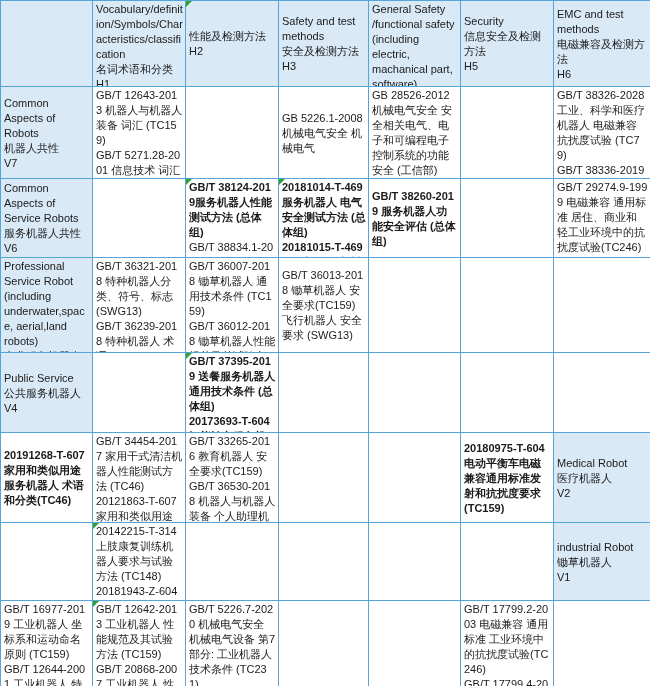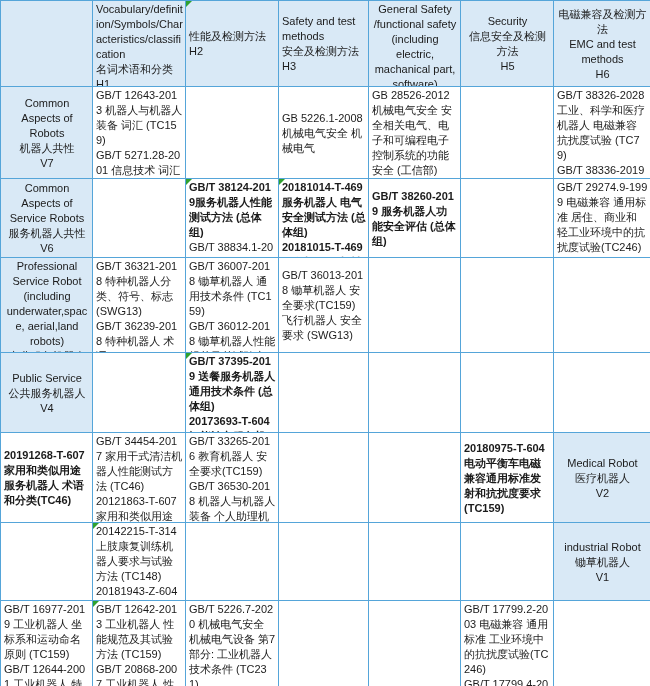--- a/index.html
+++ b/index.html
@@ -14,21 +14,21 @@
   }
   .cell{
     position:relative;overflow:hidden;box-sizing:border-box;
     border-right:1.5px solid var(--grid);border-bottom:1.5px solid var(--grid);
     display:flex;flex-direction:column;
     font-size:11px;line-height:15px;color:var(--text);
     padding:1px 2px 0 3px;background:#ffffff;
   }
   .cin{margin-top:auto;margin-bottom:auto;min-height:0;width:100%;}
   .fill{background:var(--fill);}
-  .ac{text-align:center;}
+  .ac{}
   .al{text-align:left;}
   .hx{overflow-wrap:anywhere;word-break:normal;}
   .bx{word-break:break-all;align-items:center;}
   .b{font-weight:bold;}
   .tri{
     position:absolute;top:0;left:0;width:0;height:0;display:block;
     border-top:6px solid var(--tri);border-right:6px solid transparent;
   }
 </style>
 </head>
@@ -66,22 +66,22 @@
     </div>
     <div class="cell fill ac hx">
       <div class="cin">
         <div>Security</div>
         <div>信息安全及检测方法</div>
         <div>H5</div>
       </div>
     </div>
     <div class="cell fill ac hx">
       <div class="cin">
+        <div>EMC and test methods</div>
         <div>电磁兼容及检测方法</div>
-        <div>EMC and test methods</div>
         <div>H6</div>
       </div>
     </div>
     <div class="cell fill ac hx">
       <div class="cin">
         <div>Common Aspects of Robots</div>
         <div>机器人共性</div>
         <div>V7</div>
       </div>
     </div>

